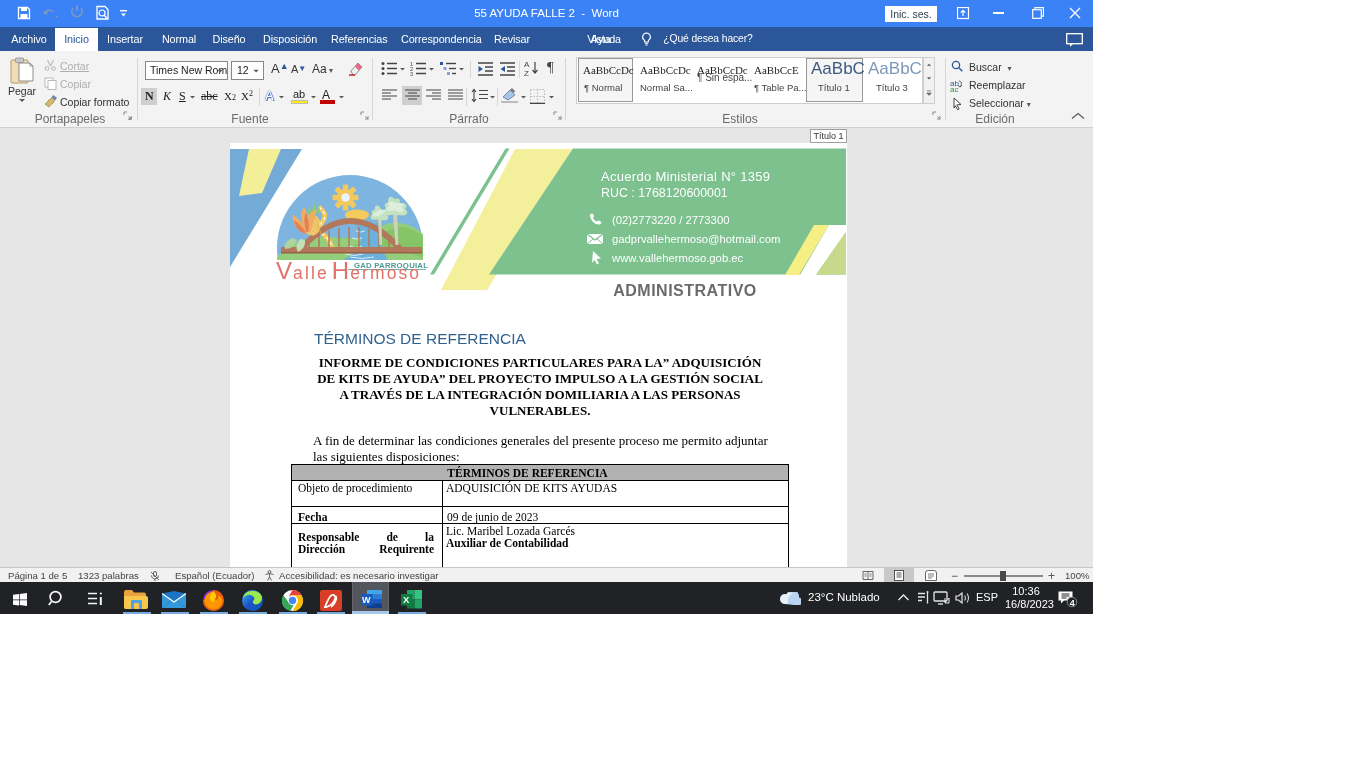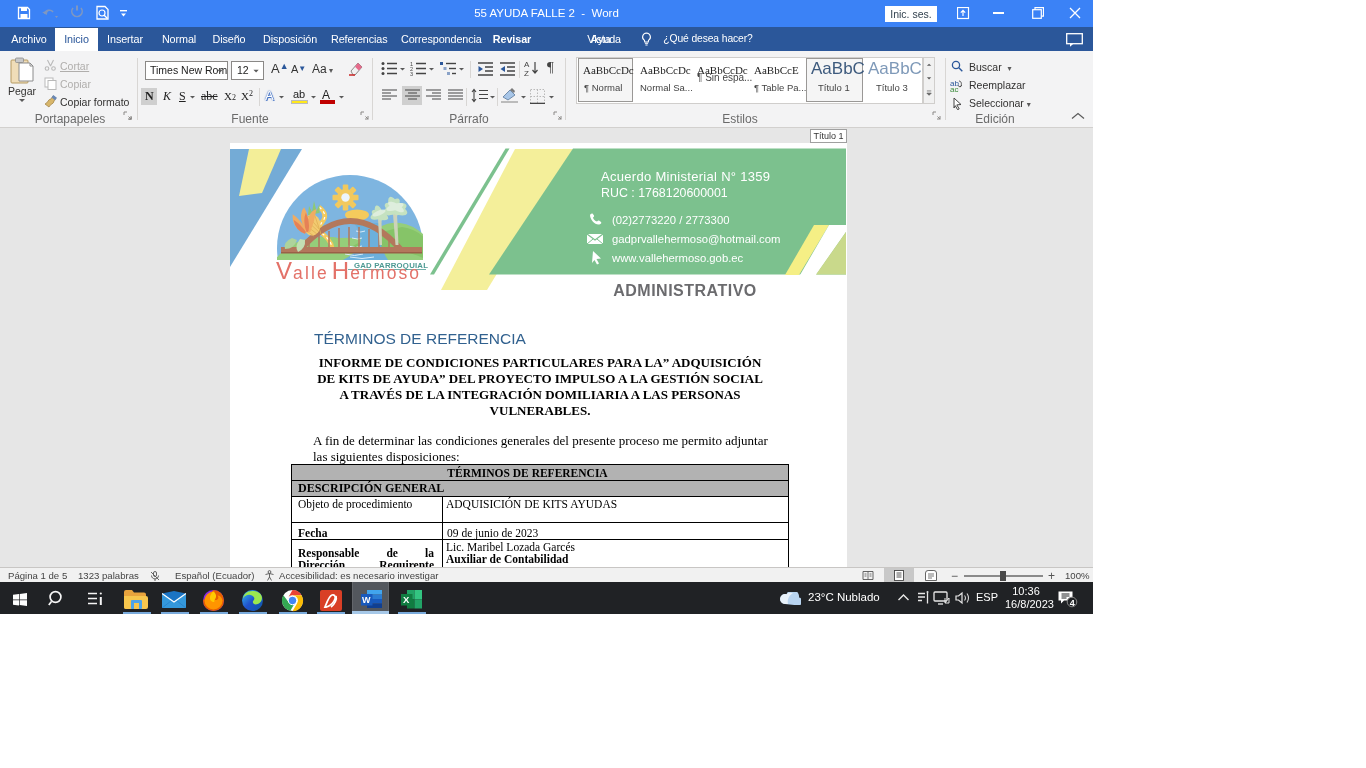--- a/index.html
+++ b/index.html
@@ -65,21 +65,21 @@
   </div>
   <div id="tabrow">
     <div class="tab" style="left:11px;width:36px;">Archivo</div>
     <div class="tab" style="left:55px;width:43px;background:#fff;color:#2b579a;top:1px;height:23px;line-height:23px;">Inicio</div>
     <div class="tab" style="left:105px;width:40px;">Insertar</div>
     <div class="tab" style="left:160px;width:38px;">Normal</div>
     <div class="tab" style="left:211px;width:36px;">Diseño</div>
     <div class="tab" style="left:262px;width:56px;">Disposición</div>
     <div class="tab" style="left:331px;width:56px;">Referencias</div>
     <div class="tab" style="left:401px;width:80px;">Correspondencia</div>
-    <div class="tab" style="left:492px;width:40px;font-weight:bold;">Revisar</div>
+    <div class="tab" style="left:492px;width:40px;">Revisar</div>
     <div class="tab" style="left:545px;width:28px;margin-left:40px;">Vista</div>
     <div class="tab" style="left:590px;width:32px;">Ayuda</div>
     <svg class="abs" style="left:641px;top:5px" width="11" height="15" viewBox="0 0 11 15">
         <path d="M5.5 1 A4 4 0 0 1 7.5 8.4 L7.3 10H3.7L3.5 8.4A4 4 0 0 1 5.5 1z" fill="none" stroke="#fff" stroke-width="1.1"></path>
         <path d="M3.9 11.3h3.2M4.4 13h2.2" stroke="#fff" stroke-width="1"></path>
       </svg>
     <div class="tab" style="left:653px;width:110px;font-size:10.3px;">¿Qué desea hacer?</div>
     <svg class="abs" style="left:1066px;top:6px" width="17" height="14" viewBox="0 0 17 14">
         <rect x="0.7" y="0.7" width="15.6" height="10" fill="none" stroke="#fff" stroke-width="1.3"></rect>
         <path d="M4 10.7l-0 3 3.4-3z" fill="#fff"></path>
@@ -414,23 +414,20 @@
         </g>
         <text x="455" y="153" text-anchor="middle" font-family="Liberation Sans" font-size="16" font-weight="bold" letter-spacing="0.5" fill="#6b6b6e">ADMINISTRATIVO</text>
       </svg>
       <div class="abs" style="left:84px;top:187px;font-size:15.5px;color:#31618f;">TÉRMINOS DE REFERENCIA</div>
       <div class="abs serif" style="left:83px;top:290px;width:460px;text-align:left;font-size:13px;line-height:16px;color:#000;">A fin de determinar las condiciones generales del presente proceso me permito adjuntar<br>las siguientes disposiciones:</div>
       <div class="abs serif" style="left:60px;top:212px;width:500px;text-align:center;font-weight:bold;font-size:13px;line-height:16px;color:#000;">INFORME DE CONDICIONES PARTICULARES PARA LA” ADQUISICIÓN<br>DE KITS DE AYUDA” DEL PROYECTO IMPULSO A LA GESTIÓN SOCIAL<br>A TRAVÉS DE LA INTEGRACIÓN DOMILIARIA A LAS PERSONAS<br>VULNERABLES.</div>
       <table class="serif" style="position:absolute;left:61px;top:321px;width:498px;border-collapse:collapse;font-size:11.5px;color:#000;" cellspacing="0">
         <tbody>
             <tr>
               <td colspan="2" style="border:1px solid #000;background:#b2b2b2;text-align:center;font-weight:bold;height:16px;padding:0 25px 0 0;">TÉRMINOS DE REFERENCIA</td>
-            </tr>
-        <tr>
-              <td colspan="2" style="border:1px solid #000;background:#b2b2b2;font-weight:bold;height:16px;padding:0 0 0 6px;font-size:12px;">DESCRIPCIÓN GENERAL</td>
             </tr>
         <tr>
               <td style="border:1px solid #000;width:151px;font-weight:normal;height:21px;padding:1px 0 0 6px;vertical-align:top;">Objeto de procedimiento</td>
               <td style="border:1px solid #000;padding:1px 0 12px 3px;vertical-align:top;">ADQUISICIÓN DE KITS AYUDAS</td>
             </tr>
         <tr>
               <td style="border:1px solid #000;font-weight:bold;height:13px;padding:4px 0 0 6px;vertical-align:middle;">Fecha</td>
               <td style="border:1px solid #000;padding:4px 0 0 4px;vertical-align:middle;">09 de junio de 2023</td>
             </tr>
         <tr>

